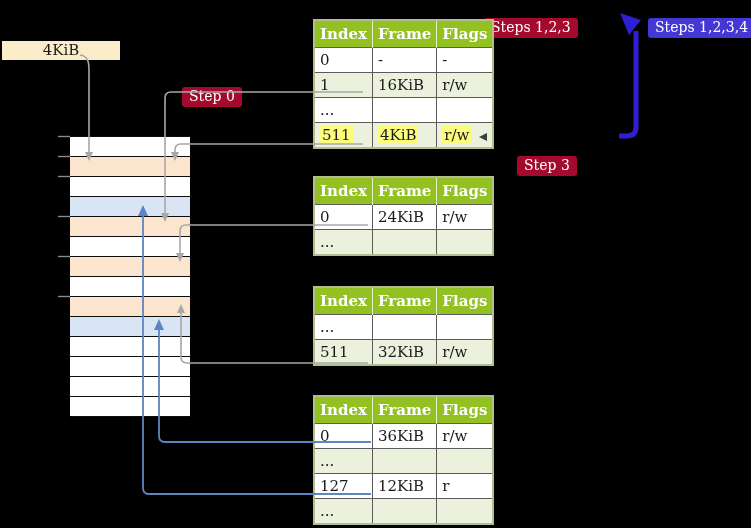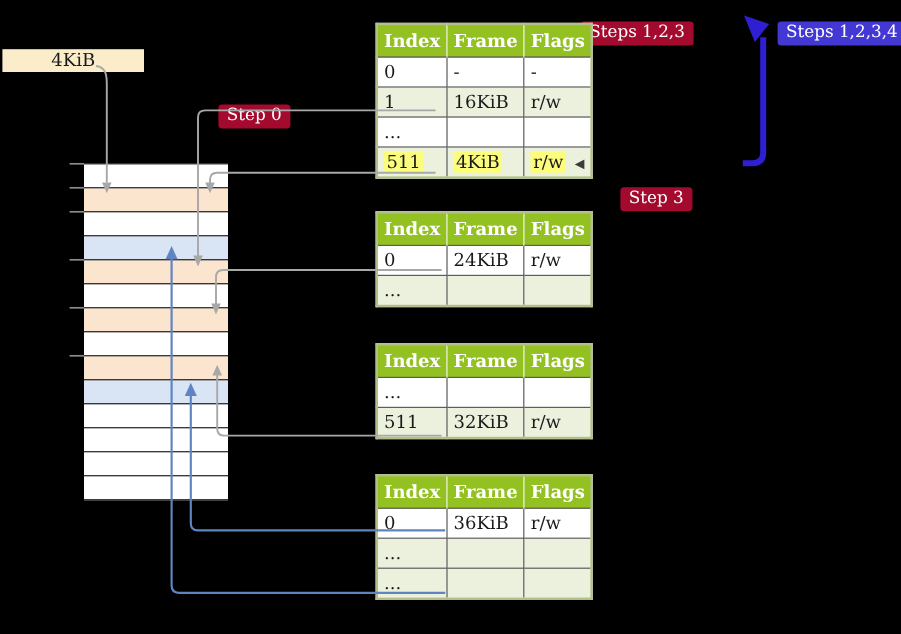--- a/index.html
+++ b/index.html
@@ -197,20 +197,25 @@
         <tr>
           <td>0</td>
           <td>36KiB</td>
           <td>r/w</td>
         </tr>
         <tr class="shaded">
           <td>...</td>
           <td></td>
           <td></td>
         </tr>
+        <tr>
+          <td>127</td>
+          <td>12KiB</td>
+          <td>r</td>
+        </tr>
         <tr class="shaded">
           <td>...</td>
           <td></td>
           <td></td>
         </tr>
       </tbody>
     </table>
 
   <svg id="connector-layer" viewBox="0 0 751 528" xmlns="http://www.w3.org/2000/svg">
 

